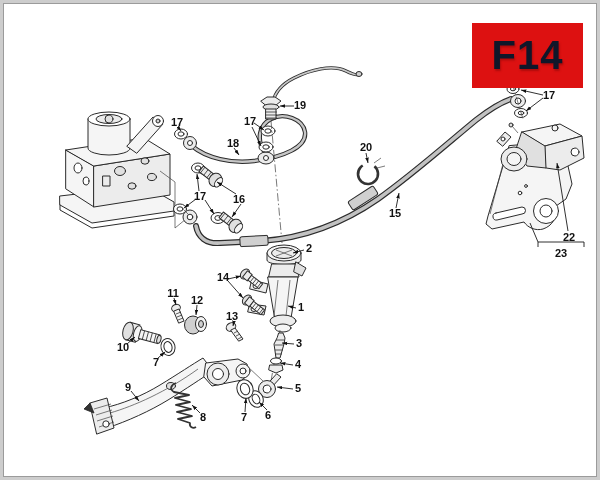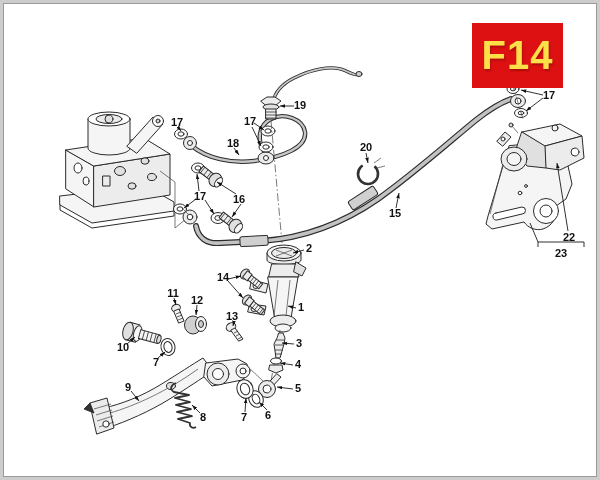--- a/index.html
+++ b/index.html
@@ -12,22 +12,22 @@
   .frame-outer {
     position:absolute; inset:0; border:3px solid #cdcdcd;
     pointer-events:none; z-index:5;
   }
   .frame-inner {
     position:absolute; inset:3px; border:1px solid #9b9b9b;
     pointer-events:none; z-index:5;
   }
   svg.diagram { position:absolute; left:0; top:0; z-index:1; }
   .badge {
-    position:absolute; left:472px; top:23px; width:91px; height:65px;
-    background:#dd1111; color:#fde047; z-index:3;
+    position:absolute; left:472px; top:23px; width:111px; height:65px;
+    background:#dd1111; color:#0f172a; z-index:3;
     display:flex; align-items:center; justify-content:center;
     font-weight:bold; font-size:40px; letter-spacing:1px;
     text-shadow:1px 2px 2px rgba(90,0,0,0.35);
   }
   
   .ln   { fill:none; stroke:#2b2b2b; stroke-width:1; stroke-linejoin:round; stroke-linecap:round; }
   .f0 { fill:#ffffff; } .f1 { fill:#f5f5f5; } .f2 { fill:#ececec; }
   .f3 { fill:#e0e0e0; } .f4 { fill:#d0d0d0; }
   .ld  { stroke:#1a1a1a; stroke-width:0.9; fill:none; marker-end:url(#arr); }
   .ldp { stroke:#1a1a1a; stroke-width:0.9; fill:none; }

